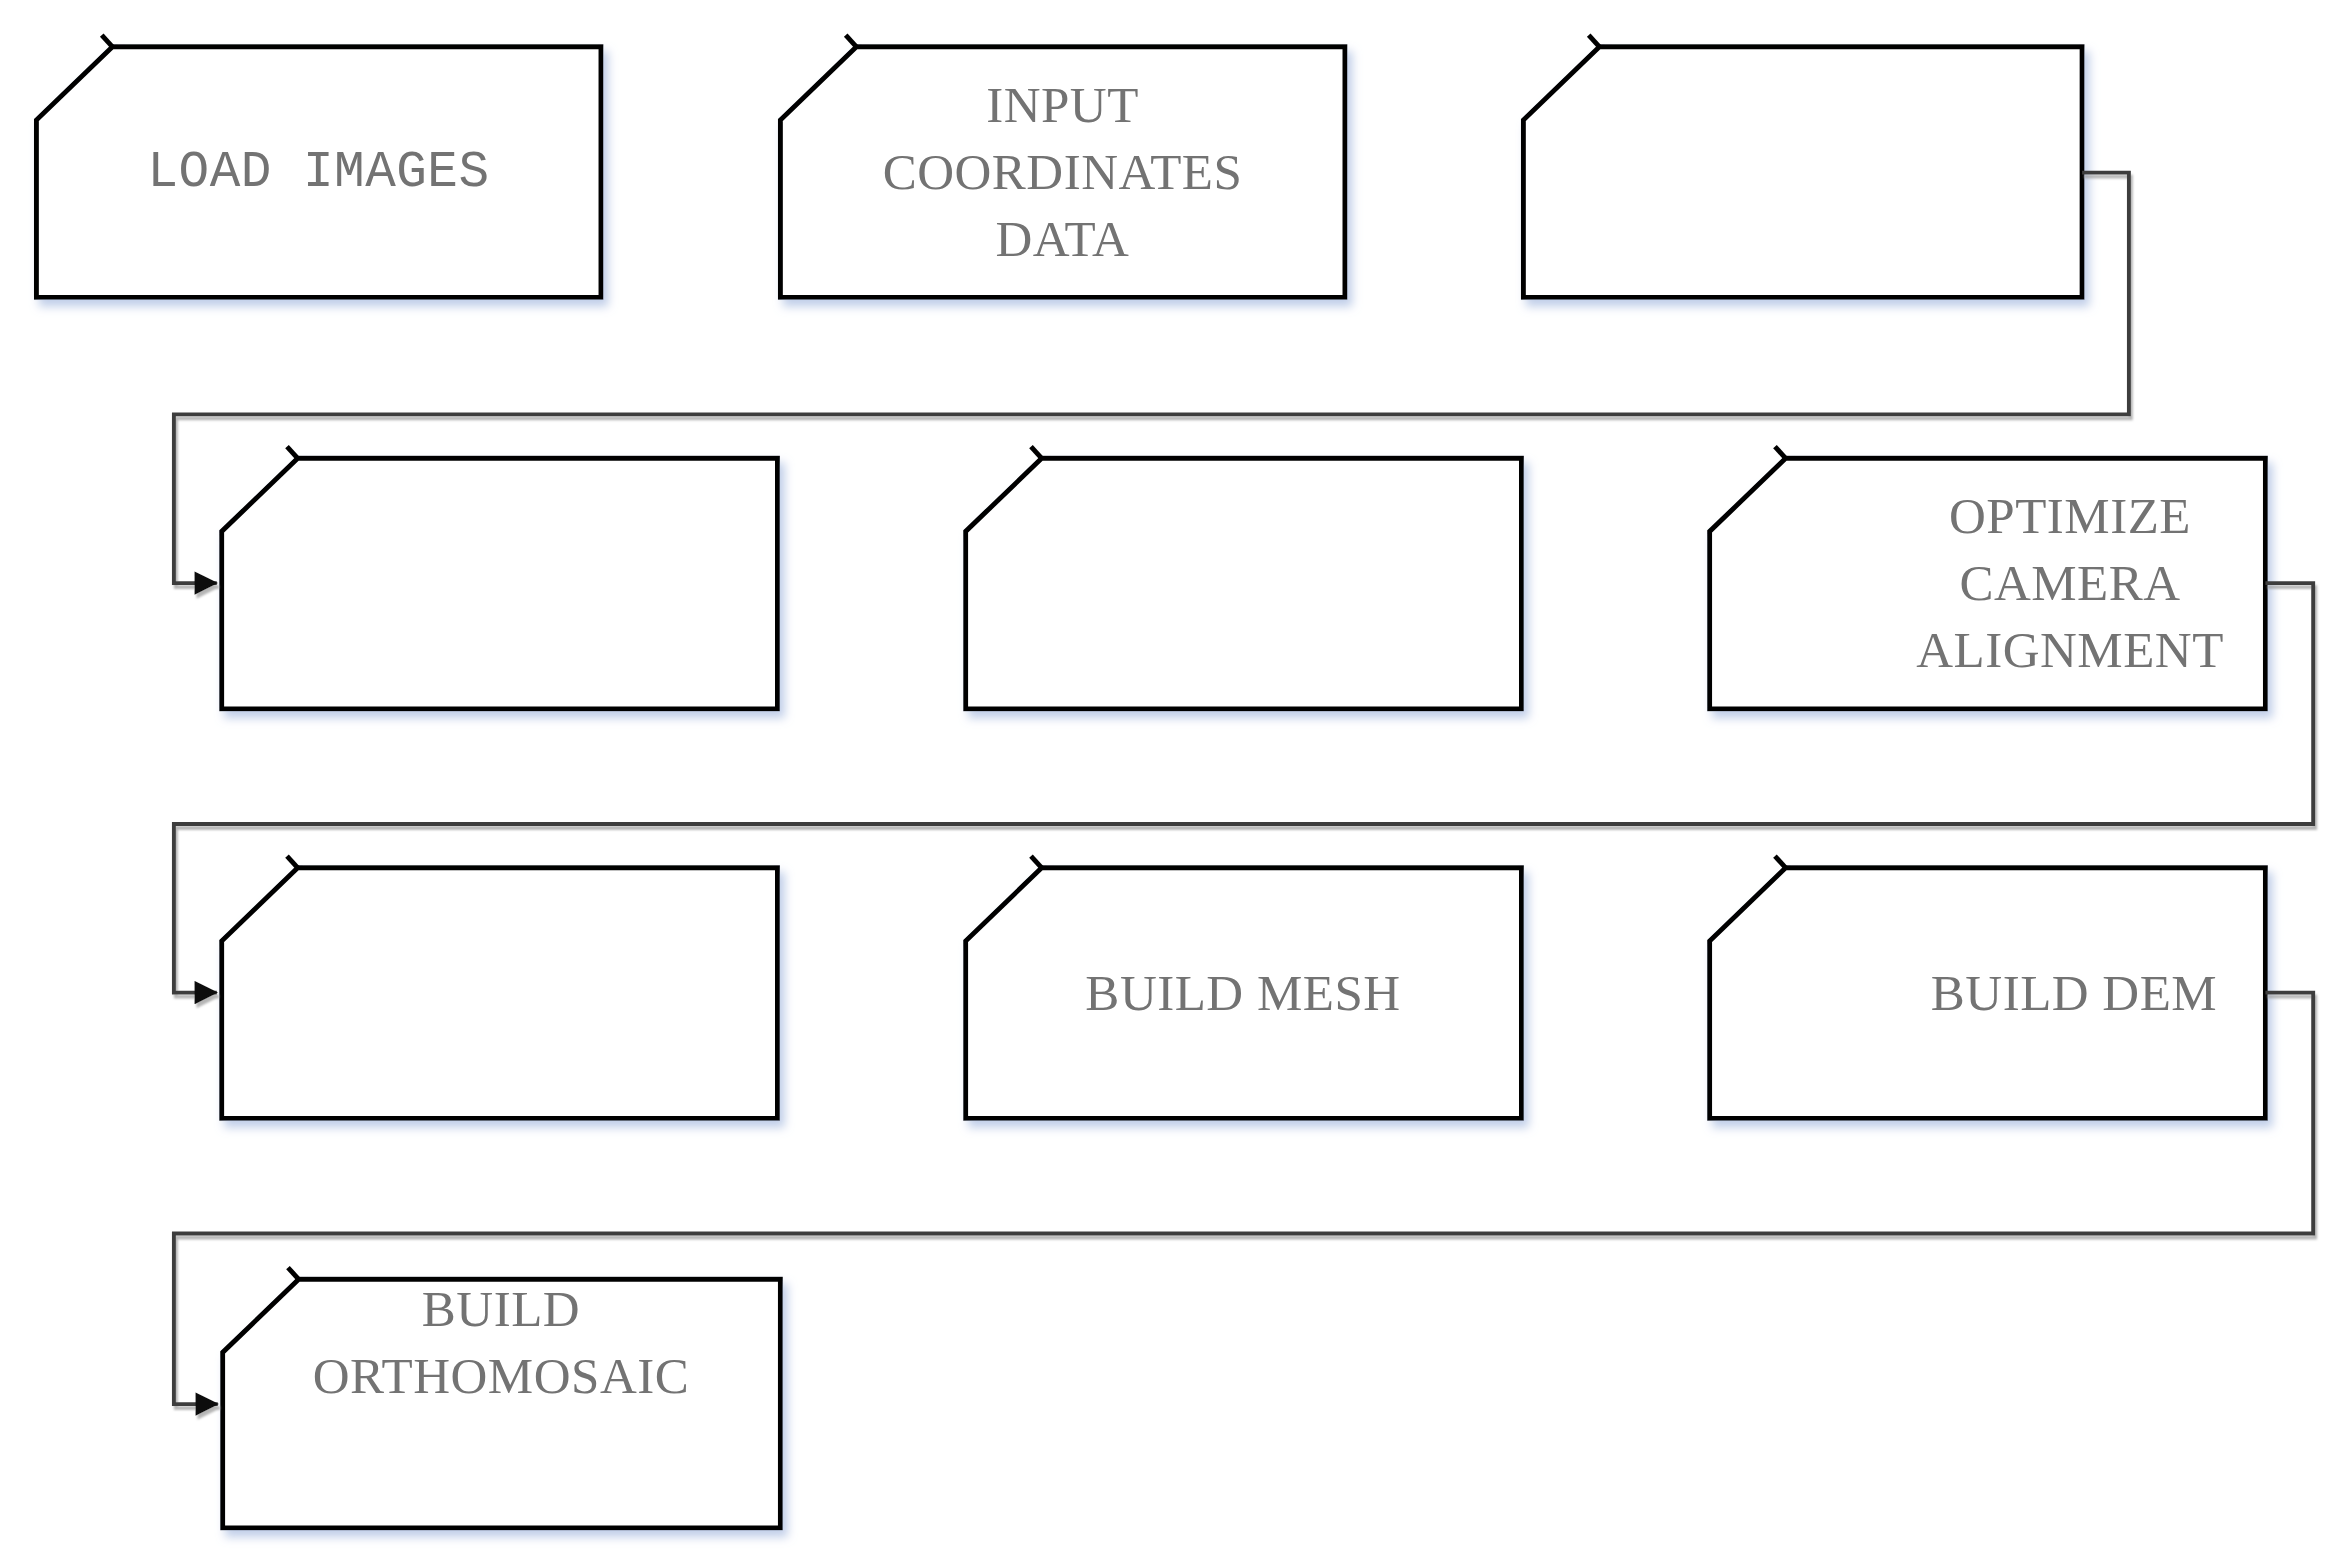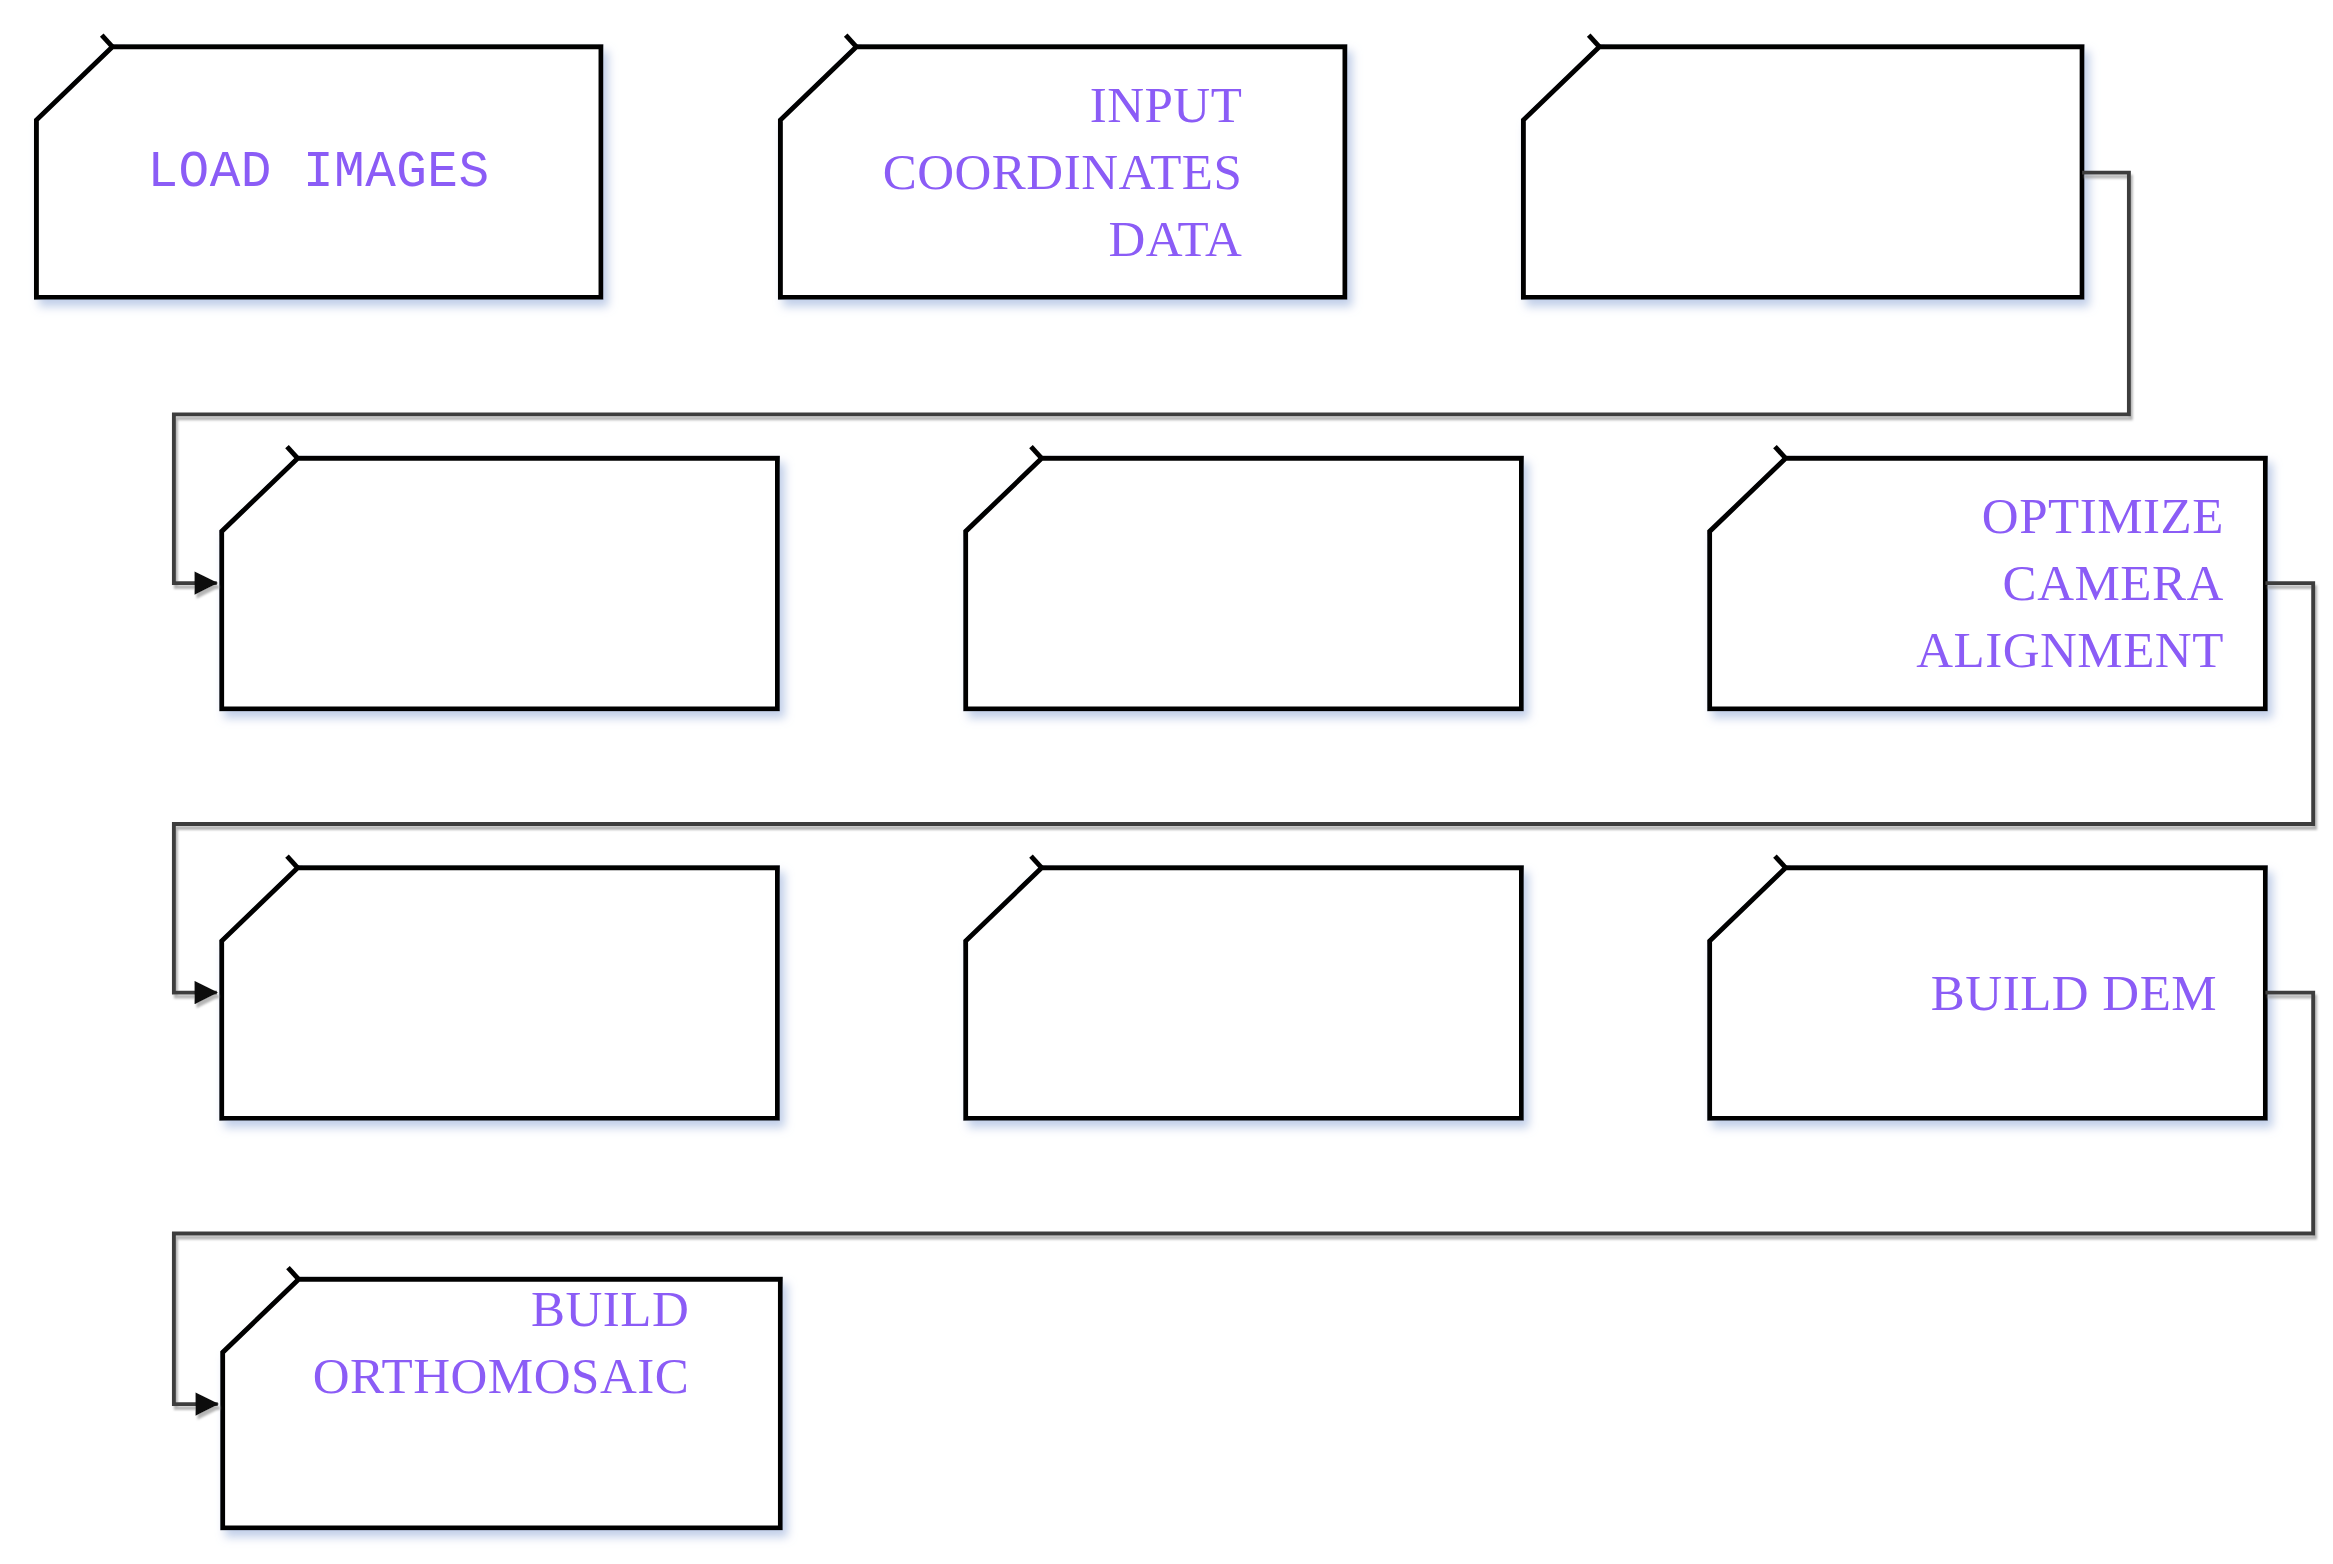--- a/index.html
+++ b/index.html
@@ -39,26 +39,26 @@
     stroke: #3d3d3d;
     stroke-width: 4;
     stroke-linejoin: miter;
     filter: url(#lineShadow);
   }
   .label {
     position: absolute;
     display: flex;
     align-items: center;
     justify-content: center;
-    text-align: right;
+    text-align: center;
     white-space: pre-line;
     font-size: 51px;
     line-height: 67px;
     letter-spacing: 0.5px;
-    color: #8b5cf6;
+    color: #737373;
     pointer-events: none;
   }
 </style>
 </head>
 <body>
 
 <div class="canvas">
 
   <svg class="diagram-svg" viewBox="0 0 2393 1604">
     <defs>
@@ -118,18 +118,19 @@
     </g>
   </svg>
 
   <div class="label" style="left:36px;   top:47px;   width:565px; height:251px;font-family:Liberation Mono, monospace;">LOAD IMAGES</div>
   <div class="label" style="left:780px;  top:47px;   width:565px; height:251px;">INPUT
 COORDINATES
 DATA</div>
   <div class="label" style="left:1792px; top:458px;  width:556px; height:251px;">OPTIMIZE
 CAMERA
 ALIGNMENT</div>
+  <div class="label" style="left:965px;  top:868px;  width:556px; height:251px;">BUILD MESH</div>
   <div class="label" style="left:1796px; top:868px;  width:556px; height:251px;">BUILD DEM</div>
   <div class="label" style="left:222px;  top:1218px; width:558px; height:249px;">BUILD
 ORTHOMOSAIC</div>
 
 </div>
 
 
 </body></html>

